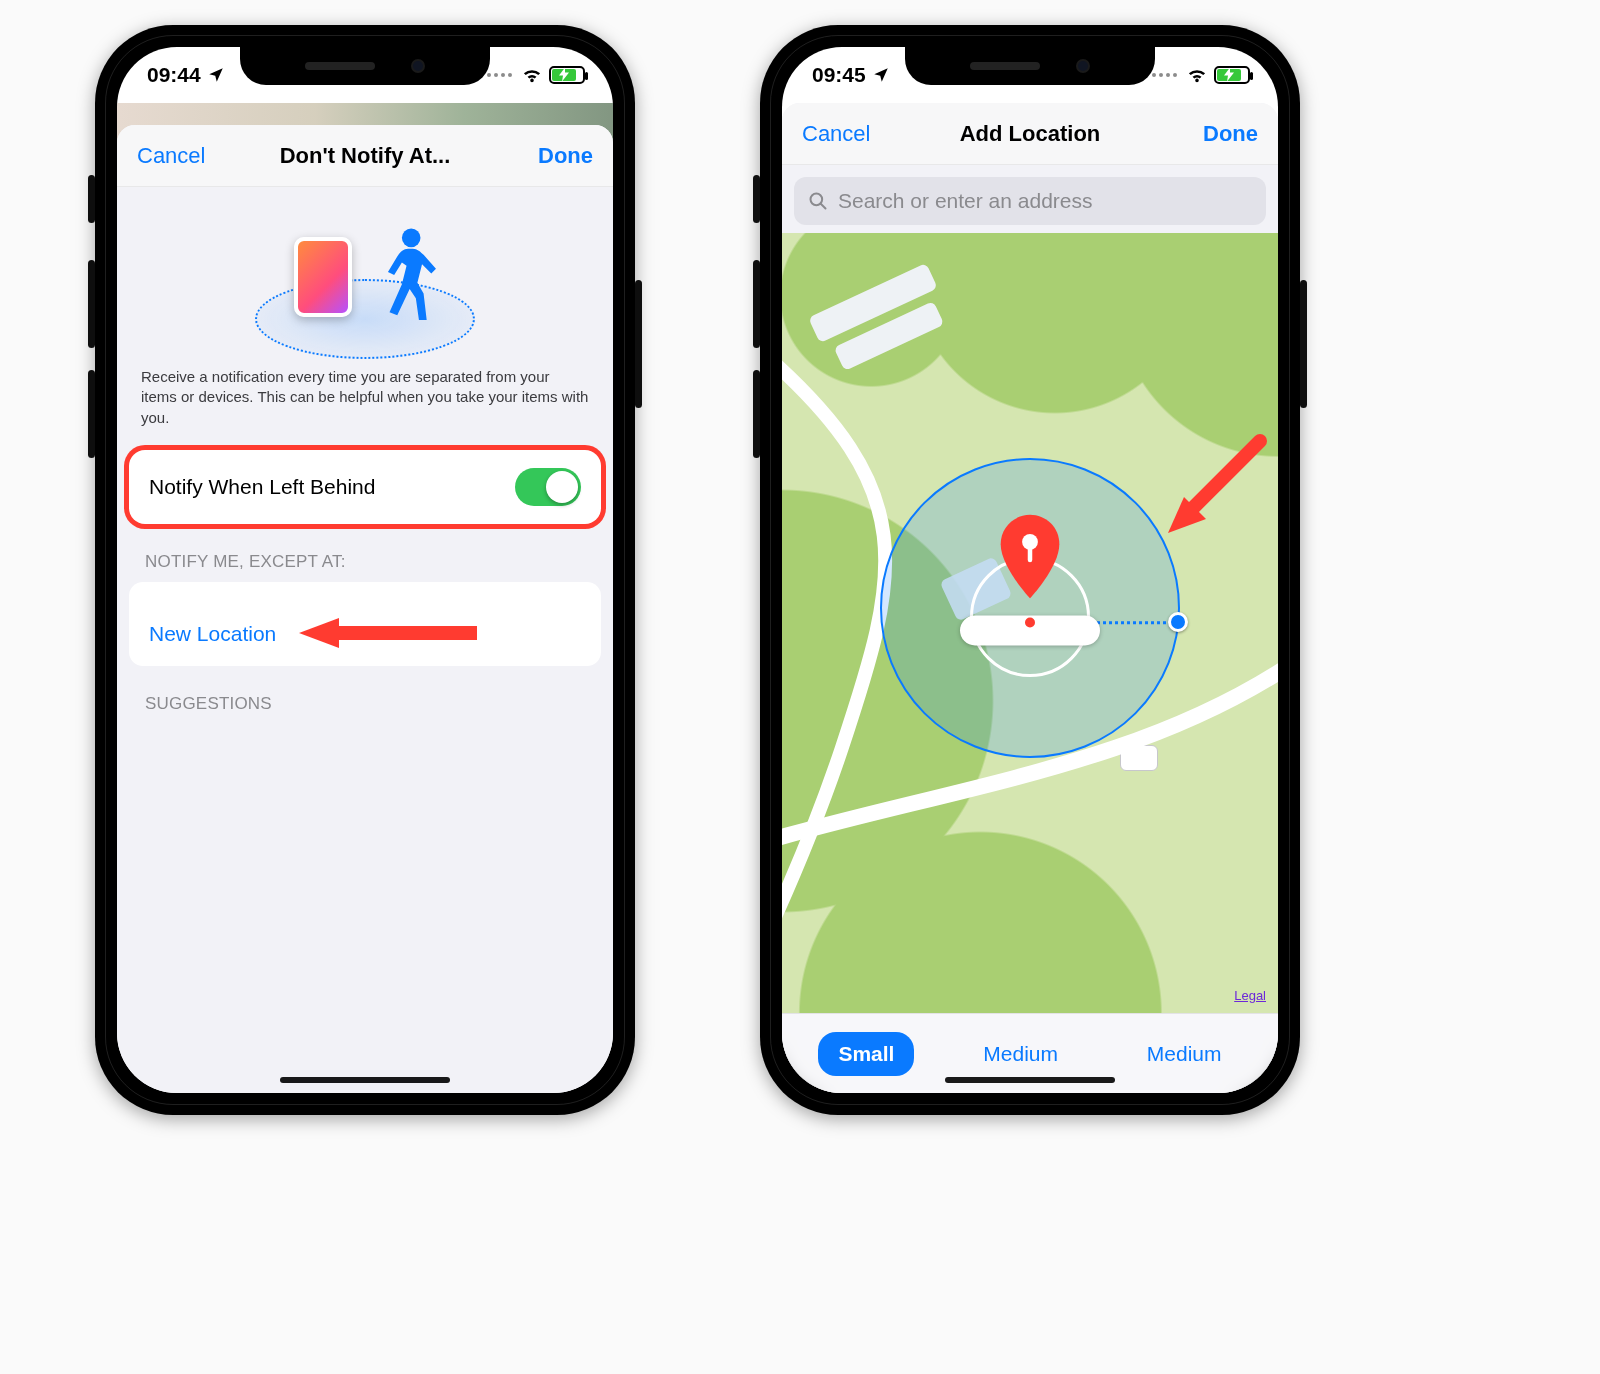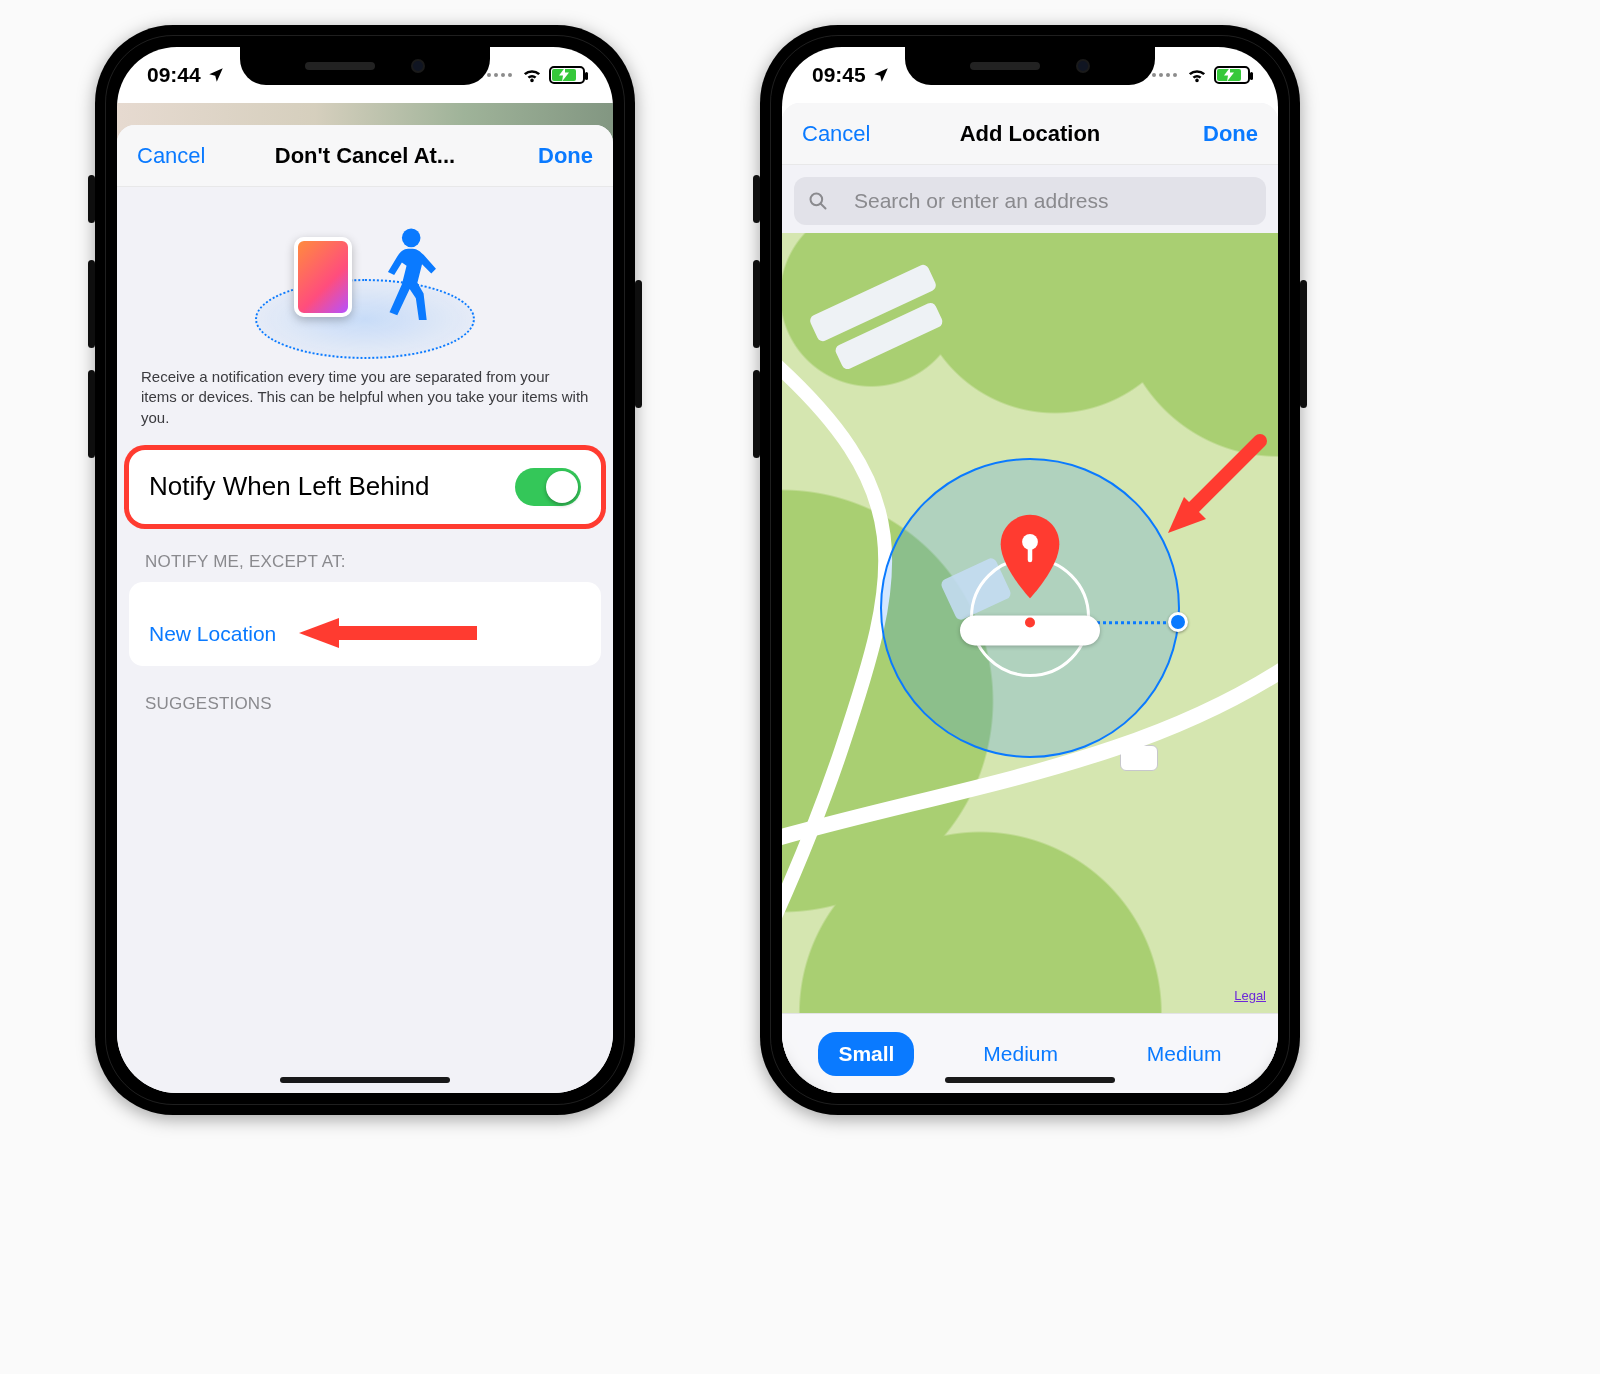--- a/index.html
+++ b/index.html
@@ -125,21 +125,21 @@
   .hero .walker{ position:relative; z-index:2; margin-left:22px; }
 
   .desc{
     padding:0 24px; color:#3b3b3f; font-size:15px; line-height:1.35;
   }
 
   .cell-group{ margin:22px 12px 0; }
   .cell{
     background:#fff; border-radius:14px;
     display:flex; align-items:center; justify-content:space-between;
-    padding:18px 20px; font-size:26px; color:#000;
+    padding:18px 20px; font-size:21px; color:#000;
   }
   .cell.highlighted{
     box-shadow: 0 0 0 5px #ff3b30;
     border-radius:16px;
   }
 
   .switch{
     width:66px; height:38px; border-radius:19px; background:#34c759; position:relative;
   }
   .switch .knob{
@@ -161,21 +161,21 @@
 
   .home-ind{
     position:absolute; bottom:10px; left:50%; transform:translateX(-50%);
     width:170px; height:6px; border-radius:3px; background:#000; opacity:.9;
   }
 
   
   .searchbar{
     margin:12px 12px 0; height:48px; border-radius:12px;
     background:rgba(118,118,128,.12);
-    display:flex; align-items:center; gap:26px; padding:0 14px;
+    display:flex; align-items:center; gap:10px; padding:0 14px;
     color:#8a8a8e; font-size:21px;
   }
   .searchbar svg{flex:0 0 auto;}
 
   .map{
     position:absolute; top:130px; left:0; right:0; bottom:80px;
     background:#cfe2a8; overflow:hidden;
   }
   .grass1{position:absolute;inset:0;background:
      radial-gradient(circle at 18% 8%, #a9cf72 0 90px, transparent 92px),
@@ -283,21 +283,21 @@
               </span>
           </span>
         </div>
       </div>
 
       <div class="behind-sheet"></div>
 
       <div class="sheet">
         <div class="sheet-header">
           <div class="hbtn left">Cancel</div>
-          <div class="title">Don't Cancel At...</div>
+          <div class="title">Don't Notify At...</div>
           <div class="hbtn right">Done</div>
         </div>
 
         <div class="hero">
           <div class="shadow-ellipse"></div>
           <div class="ipad"></div>
           <div class="walker">
             <svg width="62" height="96" viewBox="0 0 40 62">
               <circle cx="24" cy="7" r="6" fill="#0a7aff"></circle>
               <path d="M22 14c-3 0-5 2-7 5l-6 10 4 2 5-8 3 2-3 12-8 18 5 2 8-17 4 6 2 14h5l-2-17-4-7 3-12 6 6 3-3-8-9c-2-2-4-4-7-4z" fill="#0a7aff"></path>

